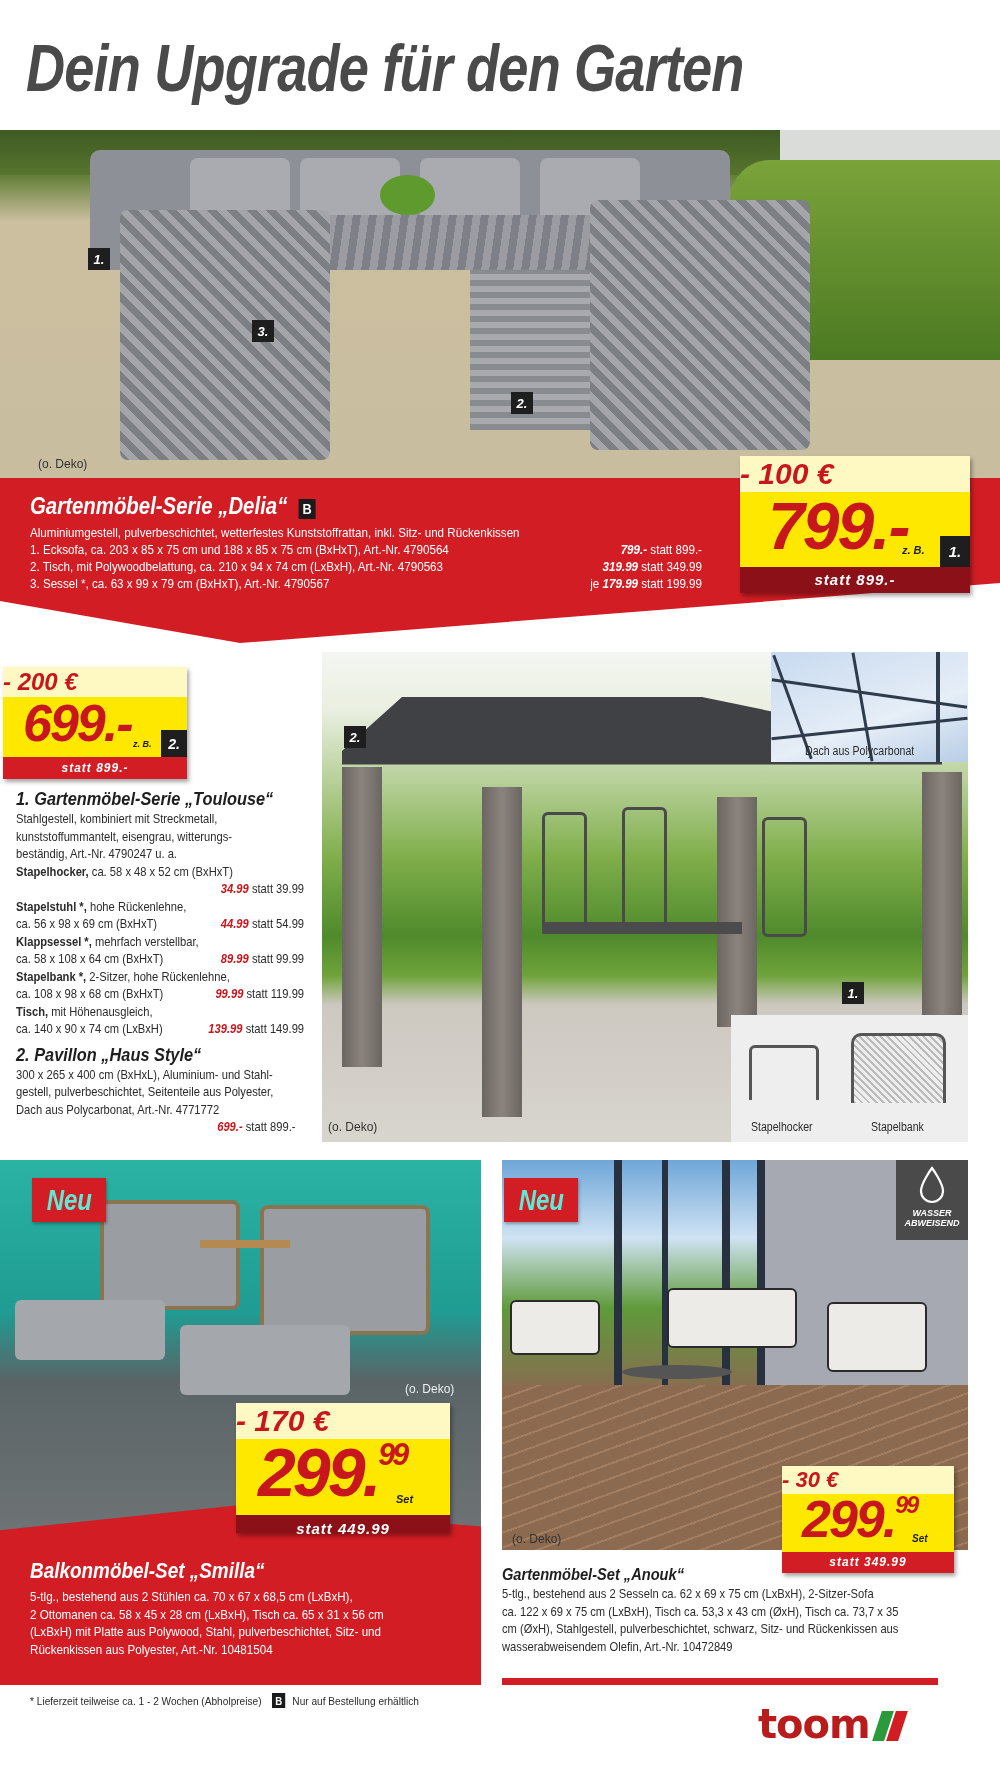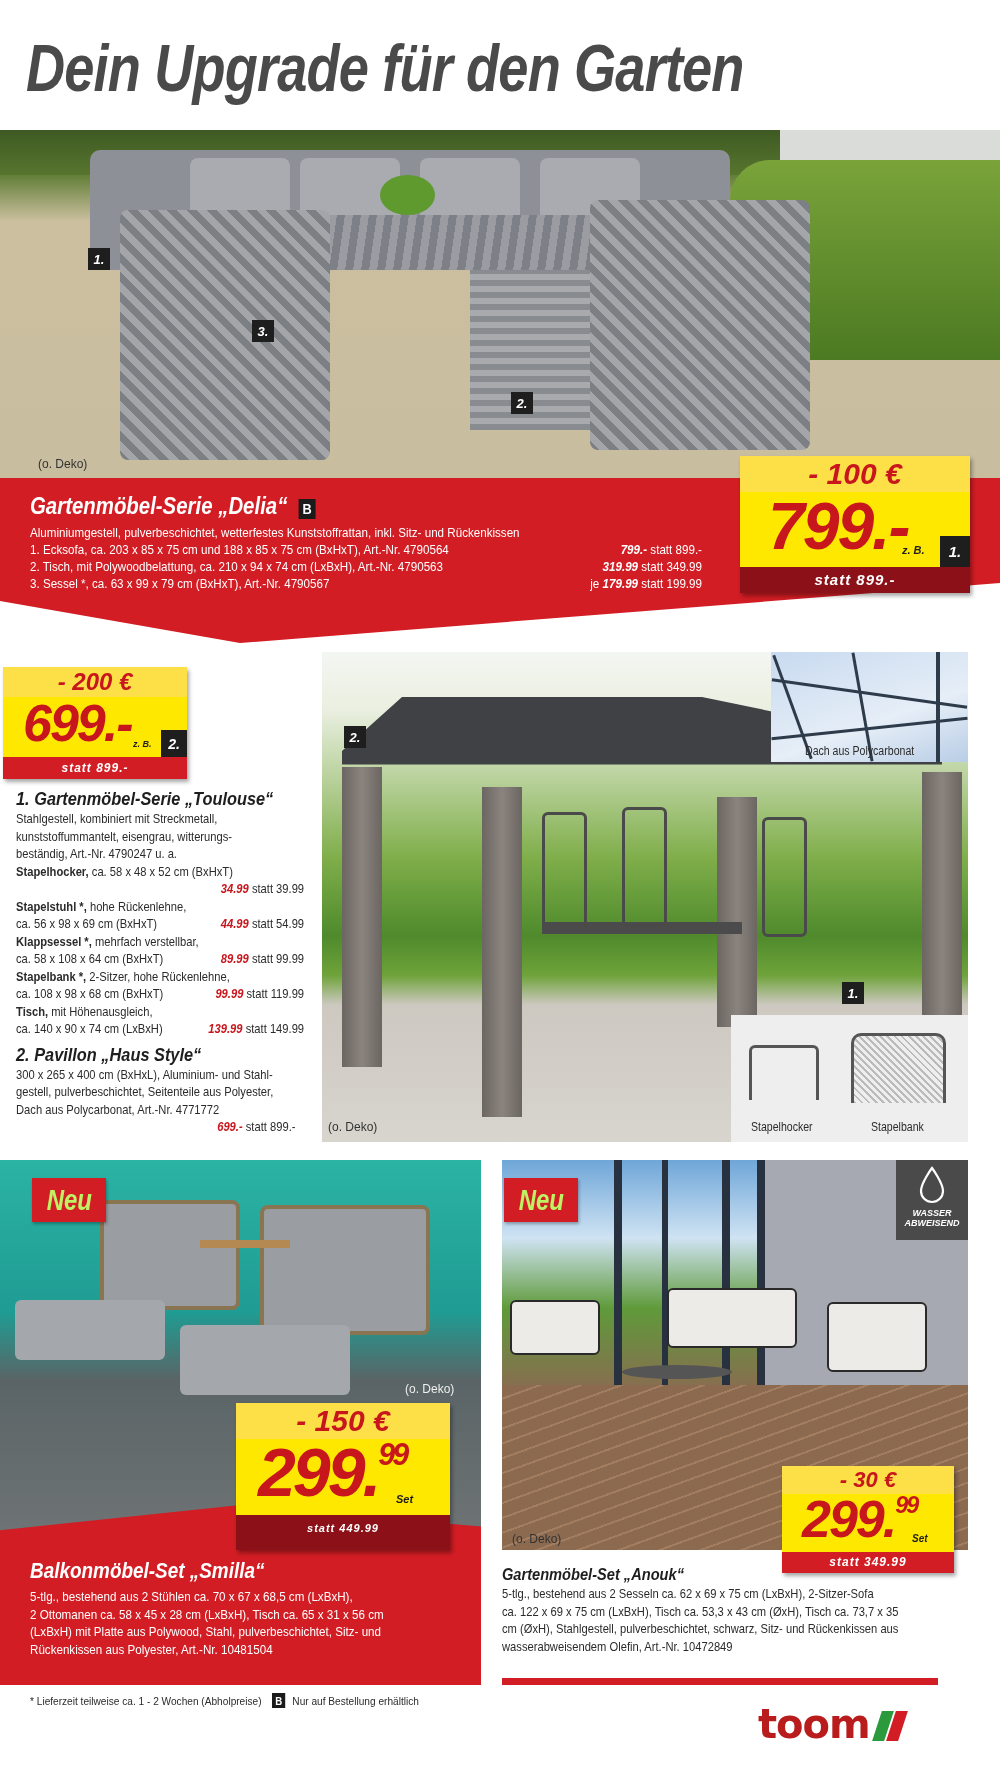--- a/index.html
+++ b/index.html
@@ -29,21 +29,21 @@
   .delia-band { left: 0; top: 478px; width: 1000px; height: 105px; background: #d21d24; }
   .delia-wedge { left: 0; top: 583px; width: 1000px; height: 60px; background: #d21d24; clip-path: polygon(0 0,100% 0,100% 0%,24% 100%,0 30%); }
   .delia-title { left: 30px; top: 492px; font-size: 24px; font-weight: bold; font-style: italic; color: #fff; transform: scaleX(0.85); transform-origin: left; white-space: nowrap; }
   .bbadge { background: #1b1b1b; color: #fff; font-weight: bold; font-size: 15px; width: 20px; height: 20px; display: inline-flex; align-items: center; justify-content: center; }
   .delia-text { left: 30px; top: 524px; color: #fff; font-size: 13.5px; line-height: 17px; transform: scaleX(0.86); transform-origin: left; white-space: nowrap; }
   .delia-prices { left: 552px; top: 541px; color: #fff; font-size: 13.5px; line-height: 17px; text-align: right; transform: scaleX(0.86); transform-origin: right; width: 150px; white-space: nowrap; }
   .delia-prices b { font-style: italic; }
 
   
   .pbadge { box-shadow: 2px 3px 4px rgba(0,0,0,.35); }
-  .pb-disc { background: #fde047; color: #c8161d; font-weight: bold; font-style: italic; text-align: center; }
+  .pb-disc { background: #fef9c3; color: #c8161d; font-weight: bold; font-style: italic; }
   .pb-main { background: #ffe800; color: #c8161d; font-weight: bold; font-style: italic; position: relative; }
   .pb-statt { background: #8c1017; color: #fff; font-weight: bold; font-style: italic; text-align: center; letter-spacing: 1px; }
   .pb-statt.red { background: #d21d24; }
   .zb { color: #1e1e1e; font-size: 11px; font-weight: bold; font-style: italic; position: absolute; }
   .cents { font-size: 0.45em; vertical-align: top; position: relative; top: 0.12em; }
   .set { color: #1e1e1e; font-size: 11px; font-weight: bold; font-style: italic; position: absolute; }
 
   
   .tl-col { left: 16px; top: 788px; width: 300px; }
   .sec-title { font-size: 19px; font-weight: bold; font-style: italic; color: #1e1e1e; transform: scaleX(0.86); transform-origin: left; white-space: nowrap; }
@@ -62,21 +62,21 @@
   .pav-inset-roof .bar { background: #2d3b4b; position: absolute; }
   .pav-inset-items { left: 731px; top: 1015px; width: 237px; height: 127px; background: #eeeeee; text-align: right; }
   .inset-label { font-size: 12px; color: #2b2b2b; transform: scaleX(0.88); transform-origin: left; white-space: nowrap; }
 
   
   .smilla-img { left: 0; top: 1160px; width: 481px; height: 380px; background: linear-gradient(180deg,#2bb3a4 0%,#1f9c93 40%,#5a6466 58%,#6f7476 100%); overflow: hidden; }
   .smilla-img .pouf { background: #a4a7ab; border-radius: 6px; position: absolute; }
   .smilla-img .armchair { background: #9a9da2; border-radius: 8px; position: absolute; border: 4px solid #8a7552; }
   .smilla-band { left: 0; top: 1540px; width: 481px; height: 145px; background: #d21d24; }
   .smilla-wedge { left: 0; top: 1505px; width: 481px; height: 36px; background: #d21d24; clip-path: polygon(0 100%,0 70%,50% 0,100% 60%,100% 100%); }
-  .neu { background: #d21d24; color: #bef264; font-weight: bold; font-style: italic; font-size: 30px; width: 74px; height: 44px; display: flex; align-items: center; justify-content: center; box-shadow: 1px 2px 3px rgba(0,0,0,.3); transform: scaleX(1); }
+  .neu { background: #d21d24; color: #5eead4; font-weight: bold; font-style: italic; font-size: 30px; width: 74px; height: 44px; display: flex; align-items: center; justify-content: center; box-shadow: 1px 2px 3px rgba(0,0,0,.3); transform: scaleX(1); }
   .neu span { display: inline-block; transform: scaleX(0.8); }
 
   
   .anouk-img { left: 502px; top: 1160px; width: 466px; height: 390px; background: linear-gradient(180deg,#6fa6d8 0%,#cfe3f3 20%,#5f9a3a 38%,#8b6a52 60%,#7a5a44 100%); overflow: hidden; }
   .anouk-img .wall { position: absolute; left: 260px; top: 0; width: 206px; height: 230px; background: #a7a9b2; }
   .anouk-img .frame { position: absolute; background: #27313f; }
   .anouk-img .deck { position: absolute; left: 0; top: 225px; width: 466px; height: 165px; background: repeating-linear-gradient(160deg,#8c6a50 0 12px,#a27d60 12px 14px); }
   .anouk-img .seat { position: absolute; background: #ecebe8; border-radius: 6px; border: 2px solid #2a2a2a; }
   .wasser { left: 896px; top: 1160px; width: 72px; height: 80px; background: #4a4a4a; color: #fff; text-align: center; }
   .wasser-text { font-size: 9px; font-weight: bold; font-style: italic; line-height: 10px; text-align: center; }
@@ -242,26 +242,26 @@
   <div class="sec-title" style="position:absolute;left:30px;top:18px;color:#fff;font-size:22px">Balkonmöbel-Set „Smilla“</div>
   <div class="body-text" style="position:absolute;left:30px;top:48px;color:#fff;font-size:13.5px">
     <div>5-tlg., bestehend aus 2 Stühlen ca. 70 x 67 x 68,5 cm (LxBxH),</div>
     <div>2 Ottomanen ca. 58 x 45 x 28 cm (LxBxH), Tisch ca. 65 x 31 x 56 cm</div>
     <div>(LxBxH) mit Platte aus Polywood, Stahl, pulverbeschichtet, Sitz- und</div>
     <div>Rückenkissen aus Polyester, Art.-Nr. 10481504</div>
   </div>
 </div>
 
 <div class="abs pbadge" style="left:236px;top:1403px;width:214px">
-  <div class="pb-disc" style="height:36px;font-size:30px;line-height:36px">- 150 €</div>
+  <div class="pb-disc" style="height:36px;font-size:30px;line-height:36px">- 170 €</div>
   <div class="pb-main" style="height:76px">
     <span class="abs" style="left:22px;top:-6px;font-size:68px;letter-spacing:-3px"><span>299.</span><span class="cents">99</span></span>
     <span class="set" style="left:160px;top:54px">Set</span>
   </div>
-  <div class="pb-statt" style="height:35px;font-size:11px;line-height:27px">statt 449.99</div>
+  <div class="pb-statt" style="height:18px;font-size:15px;line-height:27px">statt 449.99</div>
 </div>
 
 <div class="abs anouk-img">
   <div class="wall"></div>
   <div class="frame" style="left:112px;top:0;width:8px;height:225px"></div>
   <div class="frame" style="left:160px;top:0;width:6px;height:225px"></div>
   <div class="frame" style="left:220px;top:0;width:8px;height:225px"></div>
   <div class="frame" style="left:255px;top:0;width:8px;height:225px"></div>
   <div class="deck"></div>
   <div class="seat" style="left:8px;top:140px;width:90px;height:55px"></div>

